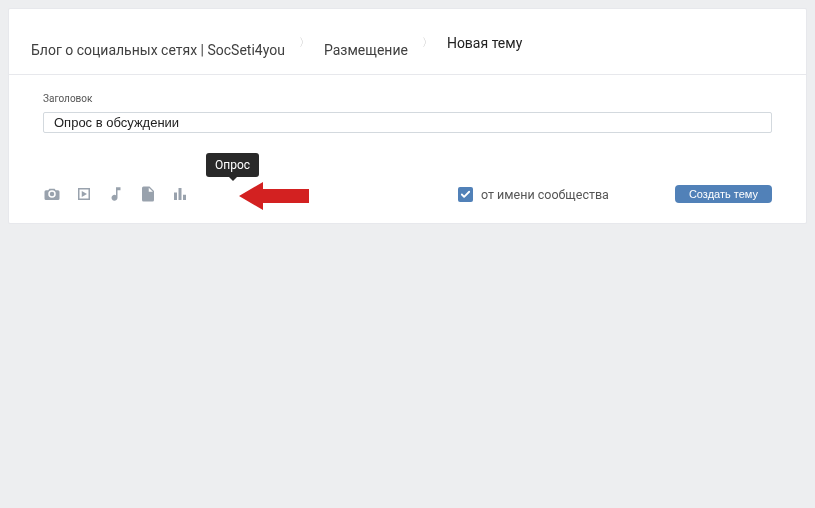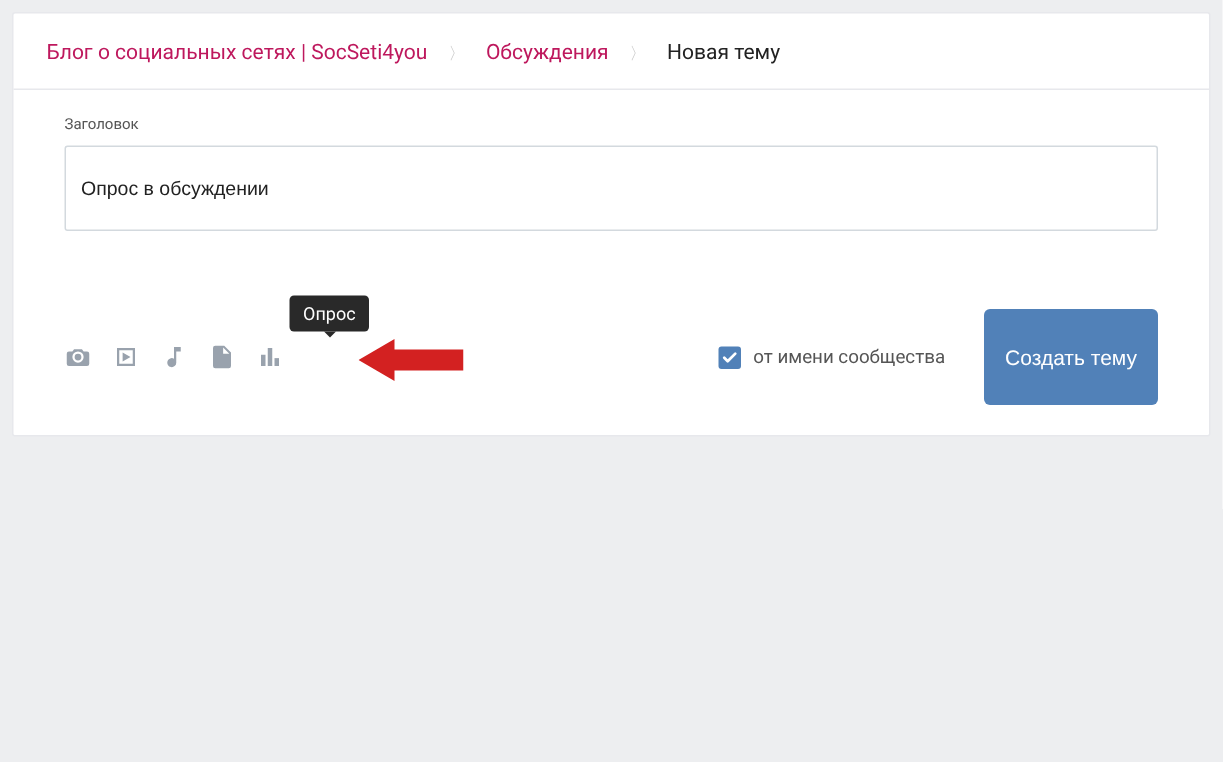--- a/index.html
+++ b/index.html
@@ -19,35 +19,35 @@
     border-radius: 2px;
   }
   .breadcrumbs {
     padding: 18px 22px 16px 22px;
     border-bottom: 1px solid #e7e8ec;
     display: flex;
     align-items: center;
     gap: 14px;
     font-size: 14px;
   }
-  .crumb-link { color: #be185d; cursor: pointer; }
+  .crumb-link { color: #404040; cursor: pointer; margin-top: 15px; }
   .crumb-current { color: #222; }
   .chev { color: #c7c7c7; font-size: 11px; }
   .form-area { padding: 18px 34px 16px 34px; }
   .label {
     font-size: 10px;
     color: #555;
     margin-bottom: 8px;
     display: block;
   }
   .title-input {
     width: 100%;
     border: 1px solid #d3d9de;
     border-radius: 2px;
-    padding: 20px 10px;
+    padding: 2px 10px;
     font-size: 13px;
     color: #222;
     outline: none;
     margin-bottom: 18px;
   }
   .body-textarea {
     width: 100%;
     height: 198px;
     border: 1px solid #d3d9de;
     border-radius: 2px;
@@ -68,21 +68,21 @@
   .attach-icon {
     width: 18px; height: 18px;
     display: inline-flex; align-items: center; justify-content: center;
     color: #99a2ad;
     cursor: pointer;
   }
   .attach-icon svg { width: 18px; height: 18px; display: block; }
   .tooltip {
     position: absolute;
     bottom: 26px;
-    left: 150px;
+    left: 163px;
     background: #292929;
     color: #fff;
     font-size: 12px;
     padding: 5px 9px;
     border-radius: 3px;
     white-space: nowrap;
   }
   .tooltip::after {
     content: '';
     position: absolute;
@@ -106,35 +106,36 @@
     background: #5181b8;
     border-radius: 2px;
     display: inline-flex; align-items: center; justify-content: center;
   }
   .cbx svg { width: 11px; height: 11px; display:block; }
   .cbx-label { color: #555; font-size: 12.5px; }
   .submit-btn {
     background: #5181b8;
     color: #fff;
     border: none;
-    padding: 24px 14px;
+    padding: 3px 14px;
     border-radius: 4px;
-    font-size: 14px;
+    font-size: 11px;
     cursor: pointer;
+    margin-left: 40px;
   }
 </style>
 </head>
 <body>
 
 <div class="card">
 
   <div class="breadcrumbs">
     <span class="crumb-link">Блог о социальных сетях | SocSeti4you</span>
     <span class="chev">〉</span>
-    <span class="crumb-link">Обсуждения</span>
+    <span class="crumb-link">Размещение</span>
     <span class="chev">〉</span>
     <span class="crumb-current">Новая тему</span>
   </div>
 
   <div class="form-area">
     <span class="label">Заголовок</span>
     <input class="title-input" type="text" value="Опрос в обсуждении" style="">
 
   </div>
 

